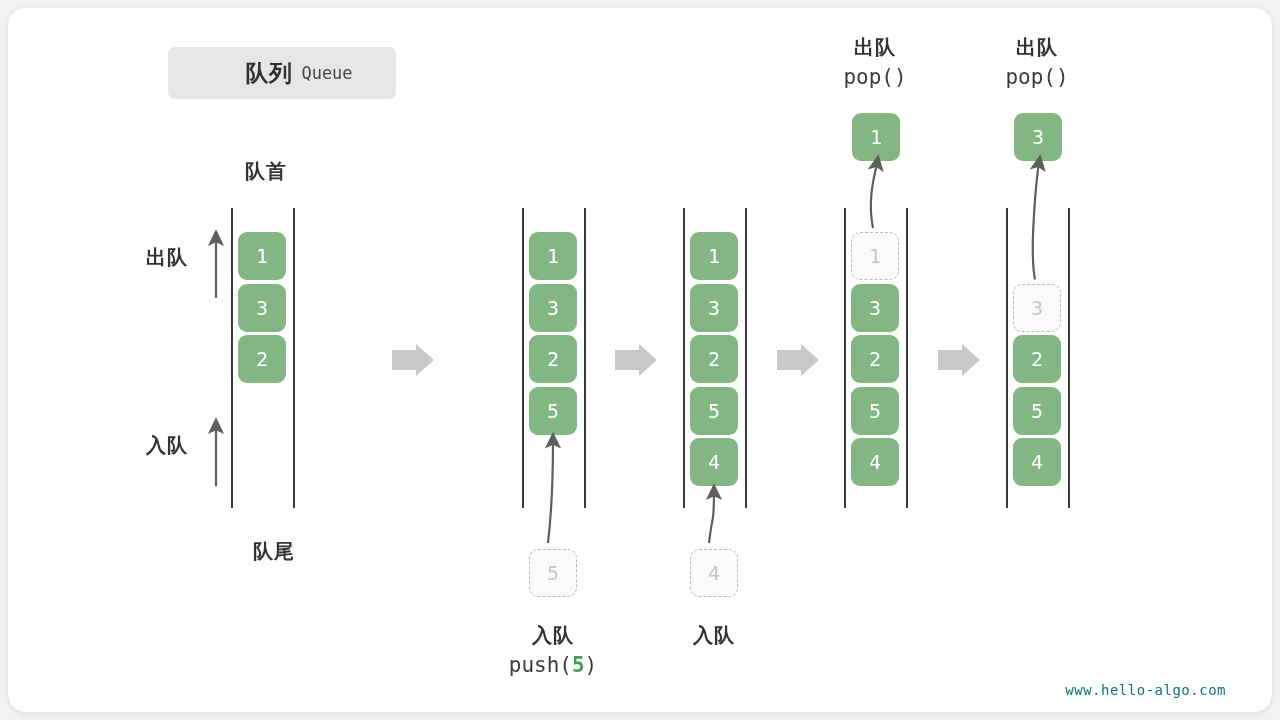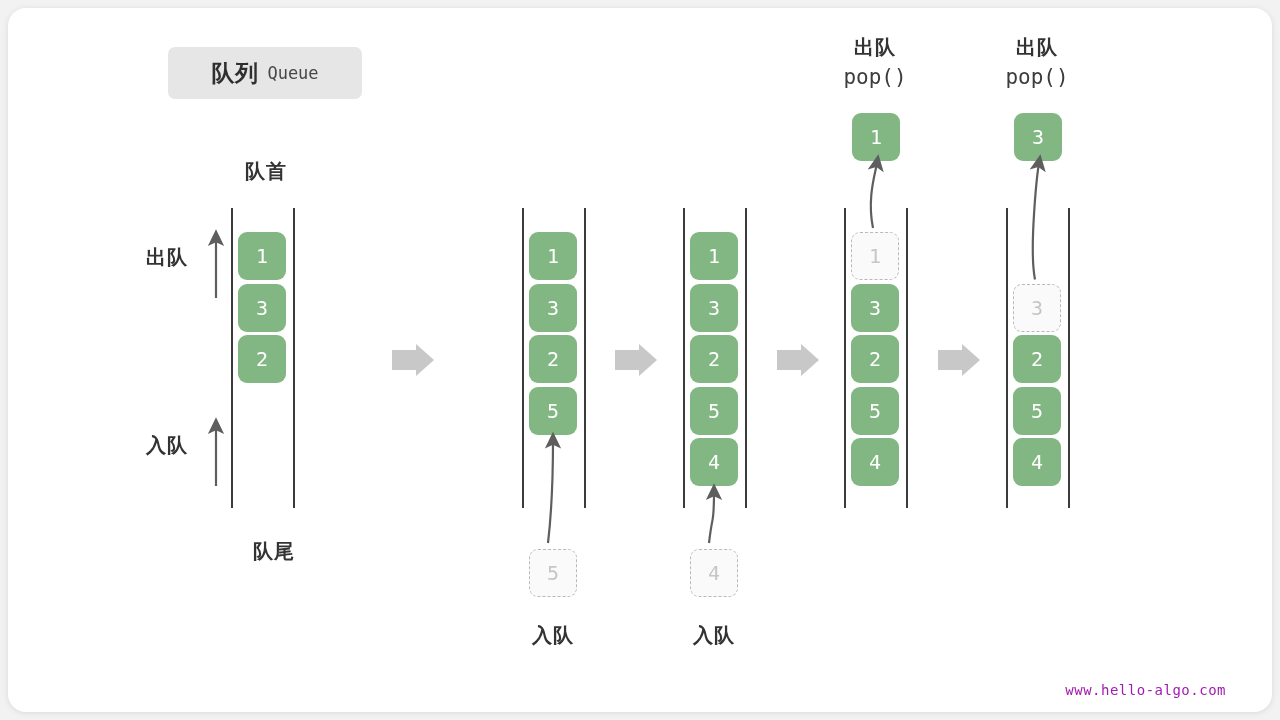--- a/index.html
+++ b/index.html
@@ -36,20 +36,21 @@
     left: 168px;
     top: 47px;
     width: 194px;
     height: 52px;
     background: #e6e6e6;
     border-radius: 7px;
     display: flex;
     align-items: center;
     justify-content: center;
     gap: 9px;
+    padding-left: 34px;
   }
   .title-cn {
     font-size: 23px;
     font-weight: bold;
     color: #2f2f2f;
     letter-spacing: 0.5px;
   }
   .title-en {
     font-family: "DejaVu Sans Mono", "Liberation Mono", monospace;
     font-size: 17px;
@@ -130,21 +131,21 @@
     pointer-events: none;
   }
 
   
   .watermark {
     position: absolute;
     right: 54px;
     bottom: 22px;
     font-family: "DejaVu Sans Mono", "Liberation Mono", monospace;
     font-size: 14px;
-    color: #a21caf;
+    color: #0f766e;
     letter-spacing: 0.5px;
   }
 </style>
 </head>
 <body>
 
 <div id="canvas">
   <div class="card"></div>
 
   <div class="title-badge">
@@ -169,20 +170,21 @@
       <div class="column">
         <div class="rail" style="left: 522px; top: 208px; height: 300px; background: rgb(59, 59, 59);"></div>
         <div class="rail" style="left: 584px; top: 208px; height: 300px; background: rgb(59, 59, 59);"></div>
         <div class="slot-box filled" style="left: 529px; top: 232px;">1</div>
         <div class="slot-box filled" style="left: 529px; top: 283.5px;">3</div>
         <div class="slot-box filled" style="left: 529px; top: 335px;">2</div>
         <div class="slot-box filled" style="left: 529px; top: 386.5px;">5</div>
         <div class="slot-box ghost" style="left: 529px; top: 549px;">5</div>
         <div class="op-caption" style="left: 463px; top: 620px; width: 180px;">
           <div class="op-cn">入队</div>
+          <div class="op-code"><span>push(</span><span class="arg" style="color: rgb(63, 159, 80);">5</span><span>)</span></div>
         </div>
       </div>
       <div class="column">
         <div class="rail" style="left: 683px; top: 208px; height: 300px; background: rgb(59, 59, 59);"></div>
         <div class="rail" style="left: 745px; top: 208px; height: 300px; background: rgb(59, 59, 59);"></div>
         <div class="slot-box filled" style="left: 690px; top: 232px;">1</div>
         <div class="slot-box filled" style="left: 690px; top: 283.5px;">3</div>
         <div class="slot-box filled" style="left: 690px; top: 335px;">2</div>
         <div class="slot-box filled" style="left: 690px; top: 386.5px;">5</div>
         <div class="slot-box filled" style="left: 690px; top: 438px;">4</div>

